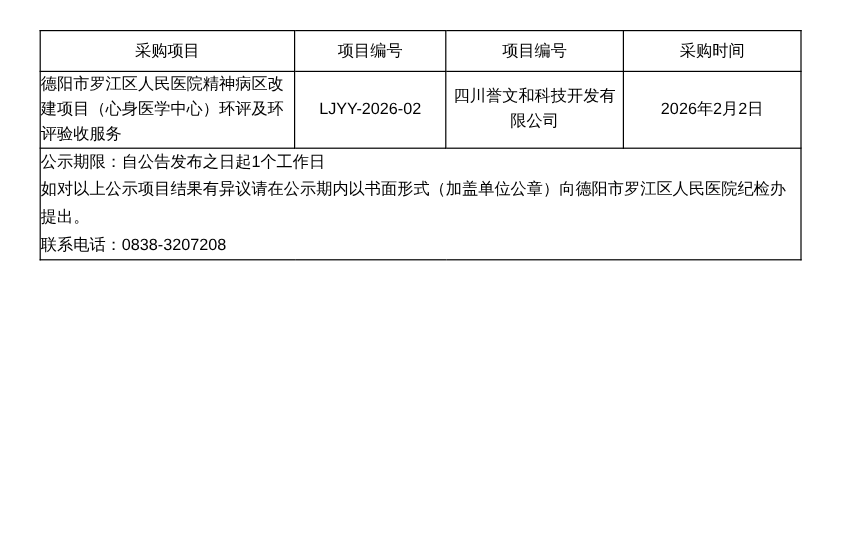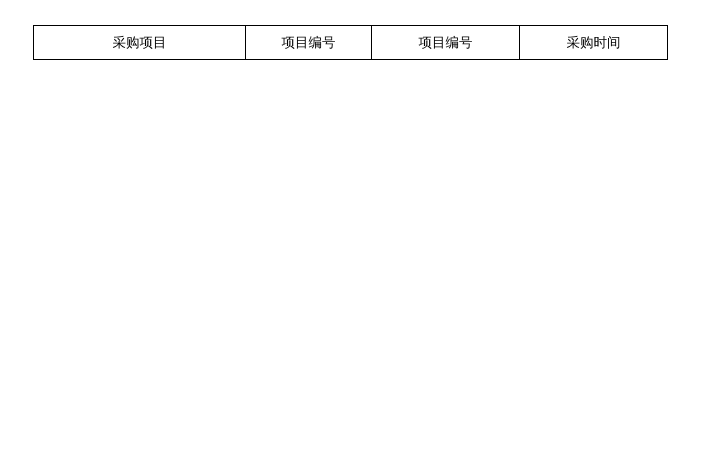--- a/index.html
+++ b/index.html
@@ -100,19 +100,32 @@
     </colgroup>
     <thead>
       <tr>
         <th>采购项目</th>
         <th>项目编号</th>
         <th>项目编号</th>
         <th>采购时间</th>
       </tr>
     </thead>
     <tbody>
+      <tr>
+        <td class="cell-left">德阳市罗江区人民医院精神病区改建项目（心身医学中心）环评及环评验收服务</td>
+        <td class="cell-center">LJYY-2026-02</td>
+        <td class="cell-center">四川誉文和科技开发有限公司</td>
+        <td class="cell-center">2026年2月2日</td>
+      </tr>
+      <tr>
+        <td class="terms-cell" colspan="4">
+          <span class="terms-line">公示期限：自公告发布之日起1个工作日</span>
+          <span class="terms-line">如对以上公示项目结果有异议请在公示期内以书面形式（加盖单位公章）向德阳市罗江区人民医院纪检办提出。</span>
+          <span class="terms-line">联系电话：0838-3207208</span>
+        </td>
+      </tr>
     </tbody>
   </table>
 
   <div class="footer">
   </div>
 
 </div>
 
 </body></html>

